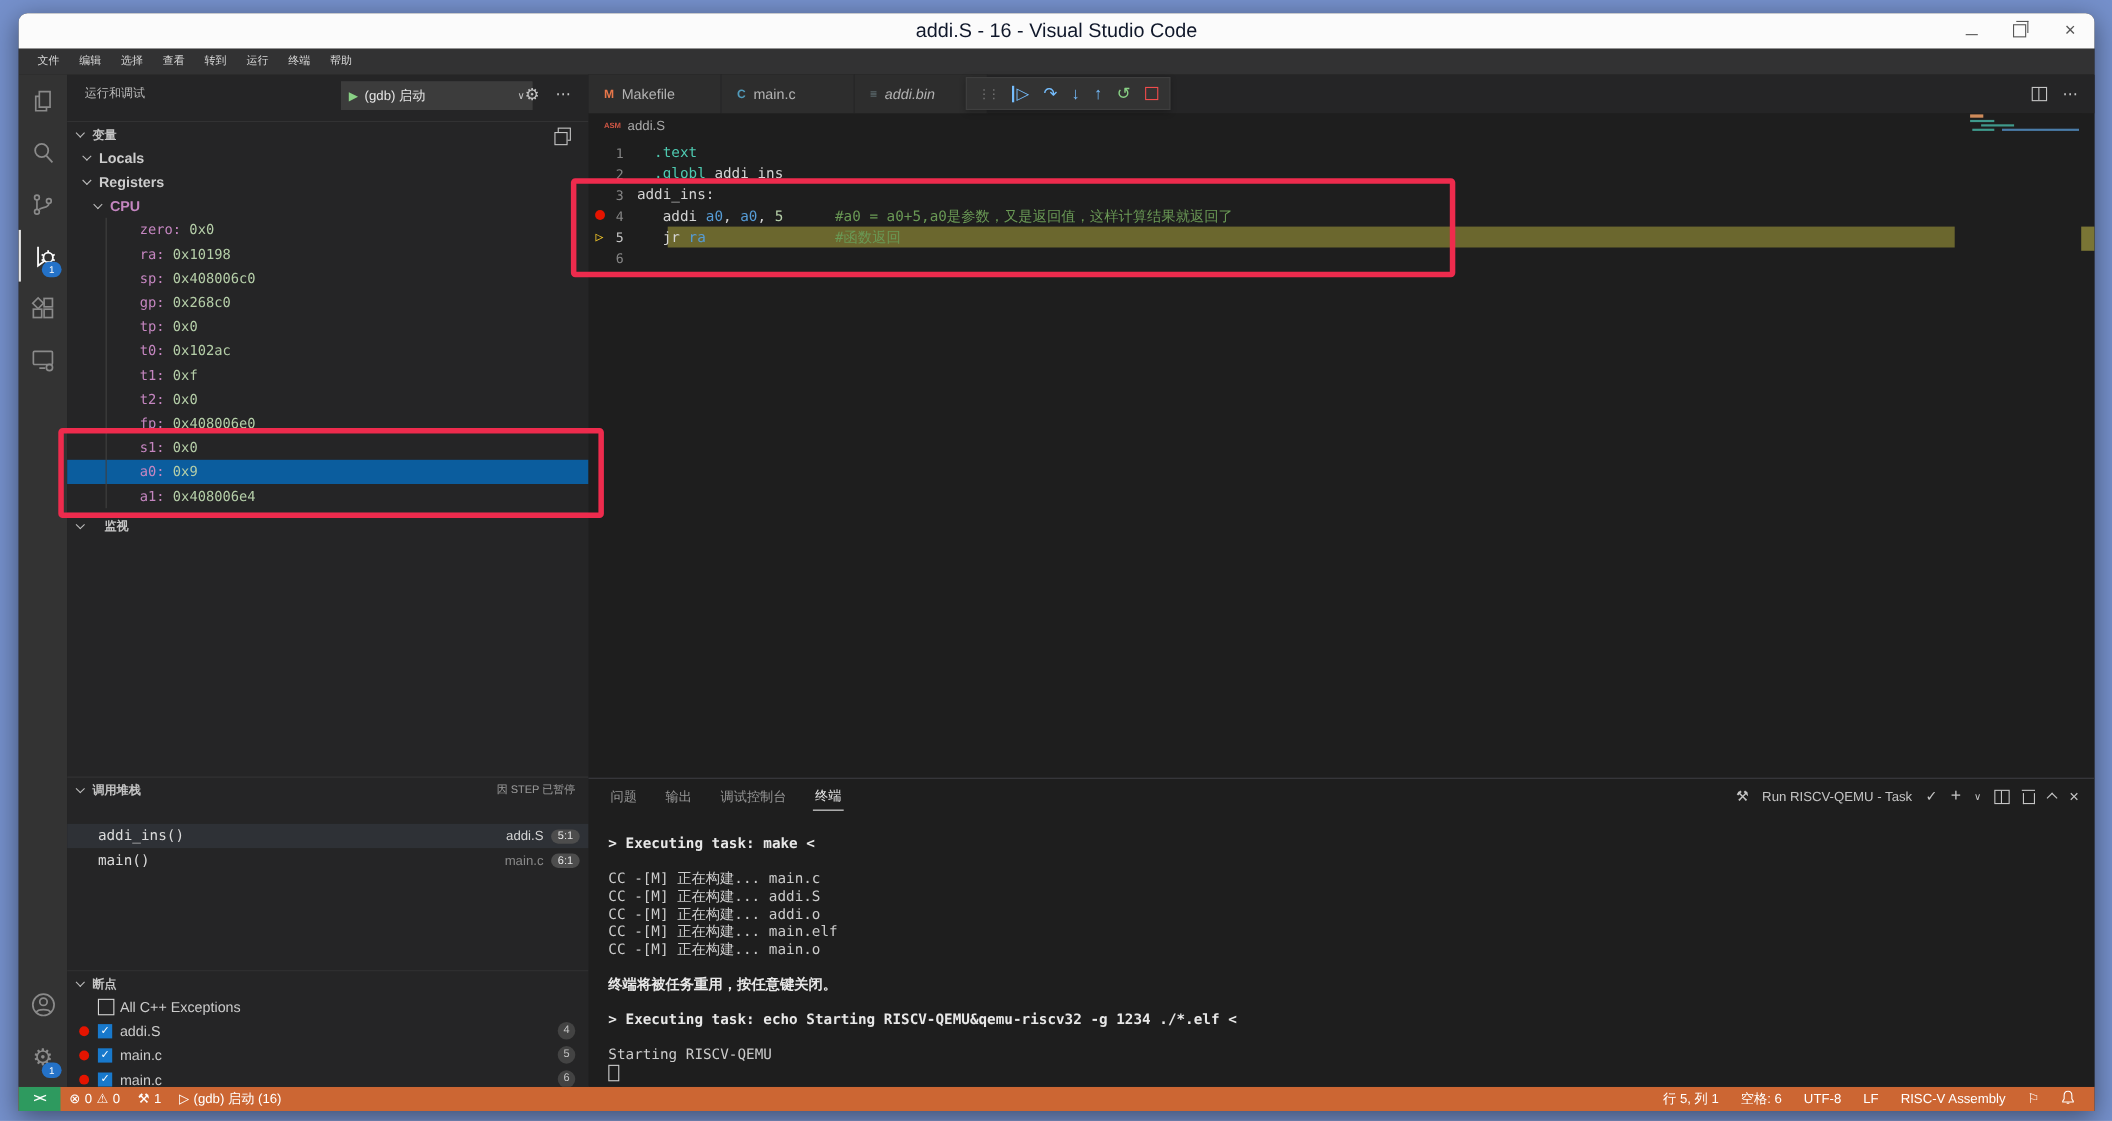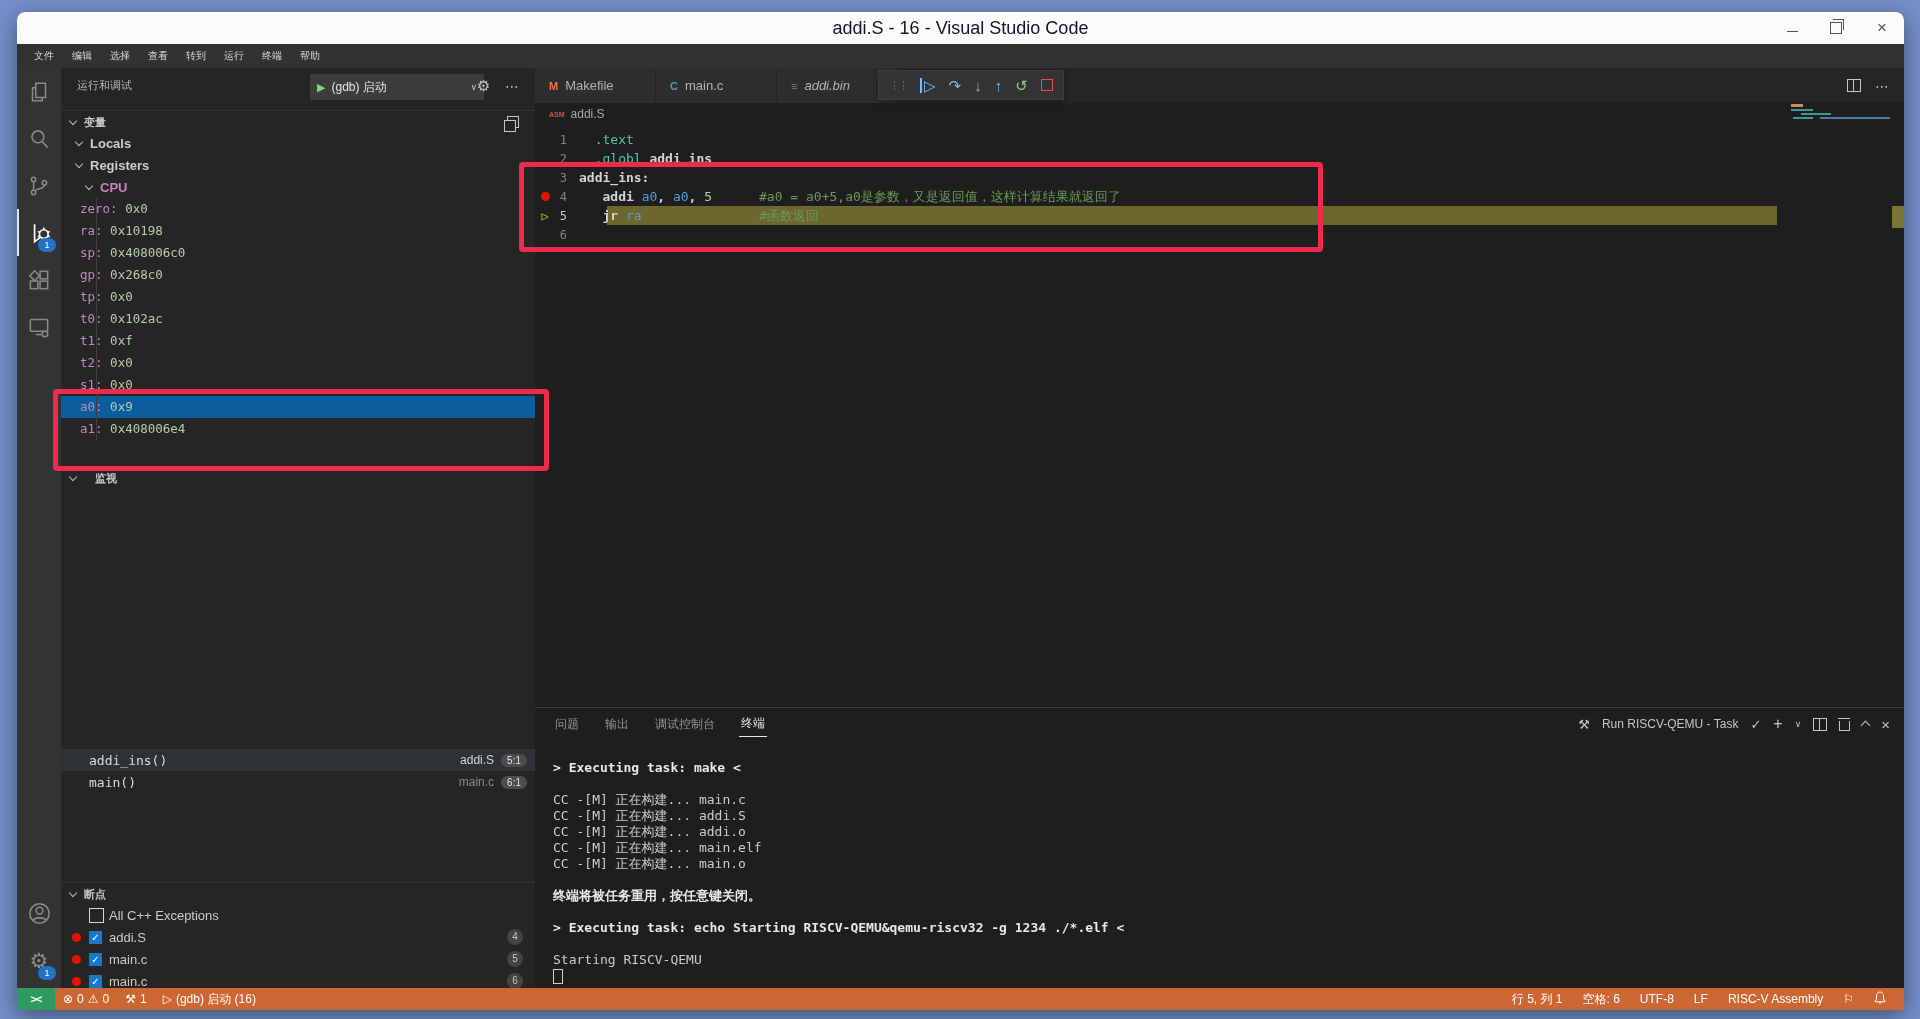--- a/index.html
+++ b/index.html
@@ -45,21 +45,21 @@
     transform:rotate(45deg);margin:0 8px 2px 9px;}
   .icon-collapse{position:absolute;right:16px;width:10px;height:10px;border:1px solid #c5c5c5;}
   .icon-collapse::before{content:'';position:absolute;left:-4px;top:3px;width:10px;height:10px;border:1px solid #c5c5c5;background:#252526;}
   #tree{position:absolute;left:0;right:0;top:64px;}
   .tree-row{height:22px;display:flex;align-items:center;font-size:13px;color:#cccccc;font-weight:bold;}
   .tree-row .chev{margin-left:15px;}
   .tree-row.cpu .chev{margin-left:25px;}
   .tree-row.cpu span{color:#c586c0;}
   .reg-rows{position:relative;}
   .reg-rows::before{content:'';position:absolute;left:35px;top:0;bottom:0;width:1px;background:#404040;}
-  .reg-row{height:22px;line-height:22px;padding-left:19px;font-family:"DejaVu Sans Mono",monospace;font-size:12.5px;}
+  .reg-row{height:22px;line-height:22px;padding-left:66px;font-family:"DejaVu Sans Mono",monospace;font-size:12.5px;}
   .reg-name{color:#c586c0;}
   .reg-val{color:#b5cea8;}
   .reg-row.selected{background:#0b5d9e;}
   .watch-head{top:398px;gap:11px;}
   .cs-head{top:638px;}
   .cs-status{position:absolute;right:12px;font-size:10px;font-weight:normal;color:#9d9d9d;}
   #frames{position:absolute;left:0;right:0;top:660px;margin-top:21px;}
   .frame{height:22px;display:flex;align-items:center;position:relative;}
   .frame.current{background:#2e3136;}
   .frame-name{margin-left:28px;font-family:"DejaVu Sans Mono",monospace;font-size:13px;color:#dcdcdc;}
@@ -99,21 +99,21 @@
   .asm-chip{font-size:7px;font-weight:bold;color:#cc5544;letter-spacing:0;}
   #code{position:absolute;left:0;top:62px;right:116px;}
   .code-line{height:19px;display:flex;align-items:center;position:relative;font-family:"DejaVu Sans Mono",monospace;font-size:13px;}
   .glyph{width:20px;text-align:center;z-index:2;}
   .lnum{width:12px;text-align:right;color:#858585;font-size:12px;z-index:2;}
   .code-line.hl .lnum{color:#c6c6c6;}
   .ltext{padding-left:12px;white-space:pre;z-index:2;}
   .band{position:absolute;left:72px;width:1170px;top:0;height:19px;background:#6b672e;z-index:1;}
   .bp-glyph{display:inline-block;width:9px;height:9px;border-radius:50%;background:#e51400;}
   .cur-arrow{color:#ffd02a;font-weight:bold;font-size:12px;}
-  .tk-pl{color:#d4d4d4;font-weight:bold;} .tk-dir{color:#4ec9b0;} .tk-reg{color:#569cd6;} .tk-num{color:#b5cea8;} .tk-com{color:#6a9955;}
+  .tk-pl{color:#d4d4d4;} .tk-dir{color:#4ec9b0;} .tk-reg{color:#569cd6;} .tk-num{color:#b5cea8;} .tk-com{color:#6a9955;}
   .minimap{position:absolute;left:1253px;top:35px;width:104px;bottom:0;background:#1e1e1e;}
   .mm{position:absolute;}
   .ruler{position:absolute;right:0;top:35px;width:12px;bottom:0;}
   .ruler-mark{position:absolute;left:0;right:0;top:103px;height:22px;background:#7a7535;}
   
   .panel{height:280px;border-top:1px solid #3e3e42;position:relative;}
   .panel-tabs{height:32px;display:flex;align-items:center;padding-left:18px;gap:22px;}
   .ptab{font-size:12px;color:#969696;padding:4px 2px;}
   .ptab.active{color:#e7e7e7;border-bottom:1px solid #e7e7e7;}
   .panel-toolbar{position:absolute;right:14px;top:0;height:32px;display:flex;align-items:center;gap:12px;color:#c5c5c5;font-size:12px;}
@@ -263,31 +263,37 @@
           </div>
           <div class="reg-rows" id="registers">
               <div class="reg-row"><span class="reg-name">zero: </span><span class="reg-val">0x0</span></div>
               <div class="reg-row"><span class="reg-name">ra: </span><span class="reg-val">0x10198</span></div>
               <div class="reg-row"><span class="reg-name">sp: </span><span class="reg-val">0x408006c0</span></div>
               <div class="reg-row"><span class="reg-name">gp: </span><span class="reg-val">0x268c0</span></div>
               <div class="reg-row"><span class="reg-name">tp: </span><span class="reg-val">0x0</span></div>
               <div class="reg-row"><span class="reg-name">t0: </span><span class="reg-val">0x102ac</span></div>
               <div class="reg-row"><span class="reg-name">t1: </span><span class="reg-val">0xf</span></div>
               <div class="reg-row"><span class="reg-name">t2: </span><span class="reg-val">0x0</span></div>
+              <div class="reg-row"><span class="reg-name">fp: </span><span class="reg-val">0x408006e0</span></div>
               <div class="reg-row"><span class="reg-name">s1: </span><span class="reg-val">0x0</span></div>
               <div class="reg-row selected"><span class="reg-name">a0: </span><span class="reg-val">0x9</span></div>
               <div class="reg-row"><span class="reg-name">a1: </span><span class="reg-val">0x408006e4</span></div>
             </div>
         </div>
 
         <div class="sec-head watch-head">
           <span class="chev"></span>
           <span>监视</span>
         </div>
 
+        <div class="sec-head cs-head">
+          <span class="chev"></span>
+          <span>调用堆栈</span>
+          <span class="cs-status">因 STEP 已暂停</span>
+        </div>
         <div id="frames">
             <div class="frame current">
               <span class="frame-name">addi_ins()</span>
               <span class="frame-right">
                 <span class="frame-file">addi.S</span>
                 <span class="pill">5:1</span>
               </span>
             </div>
             <div class="frame dim">
               <span class="frame-name">main()</span>

